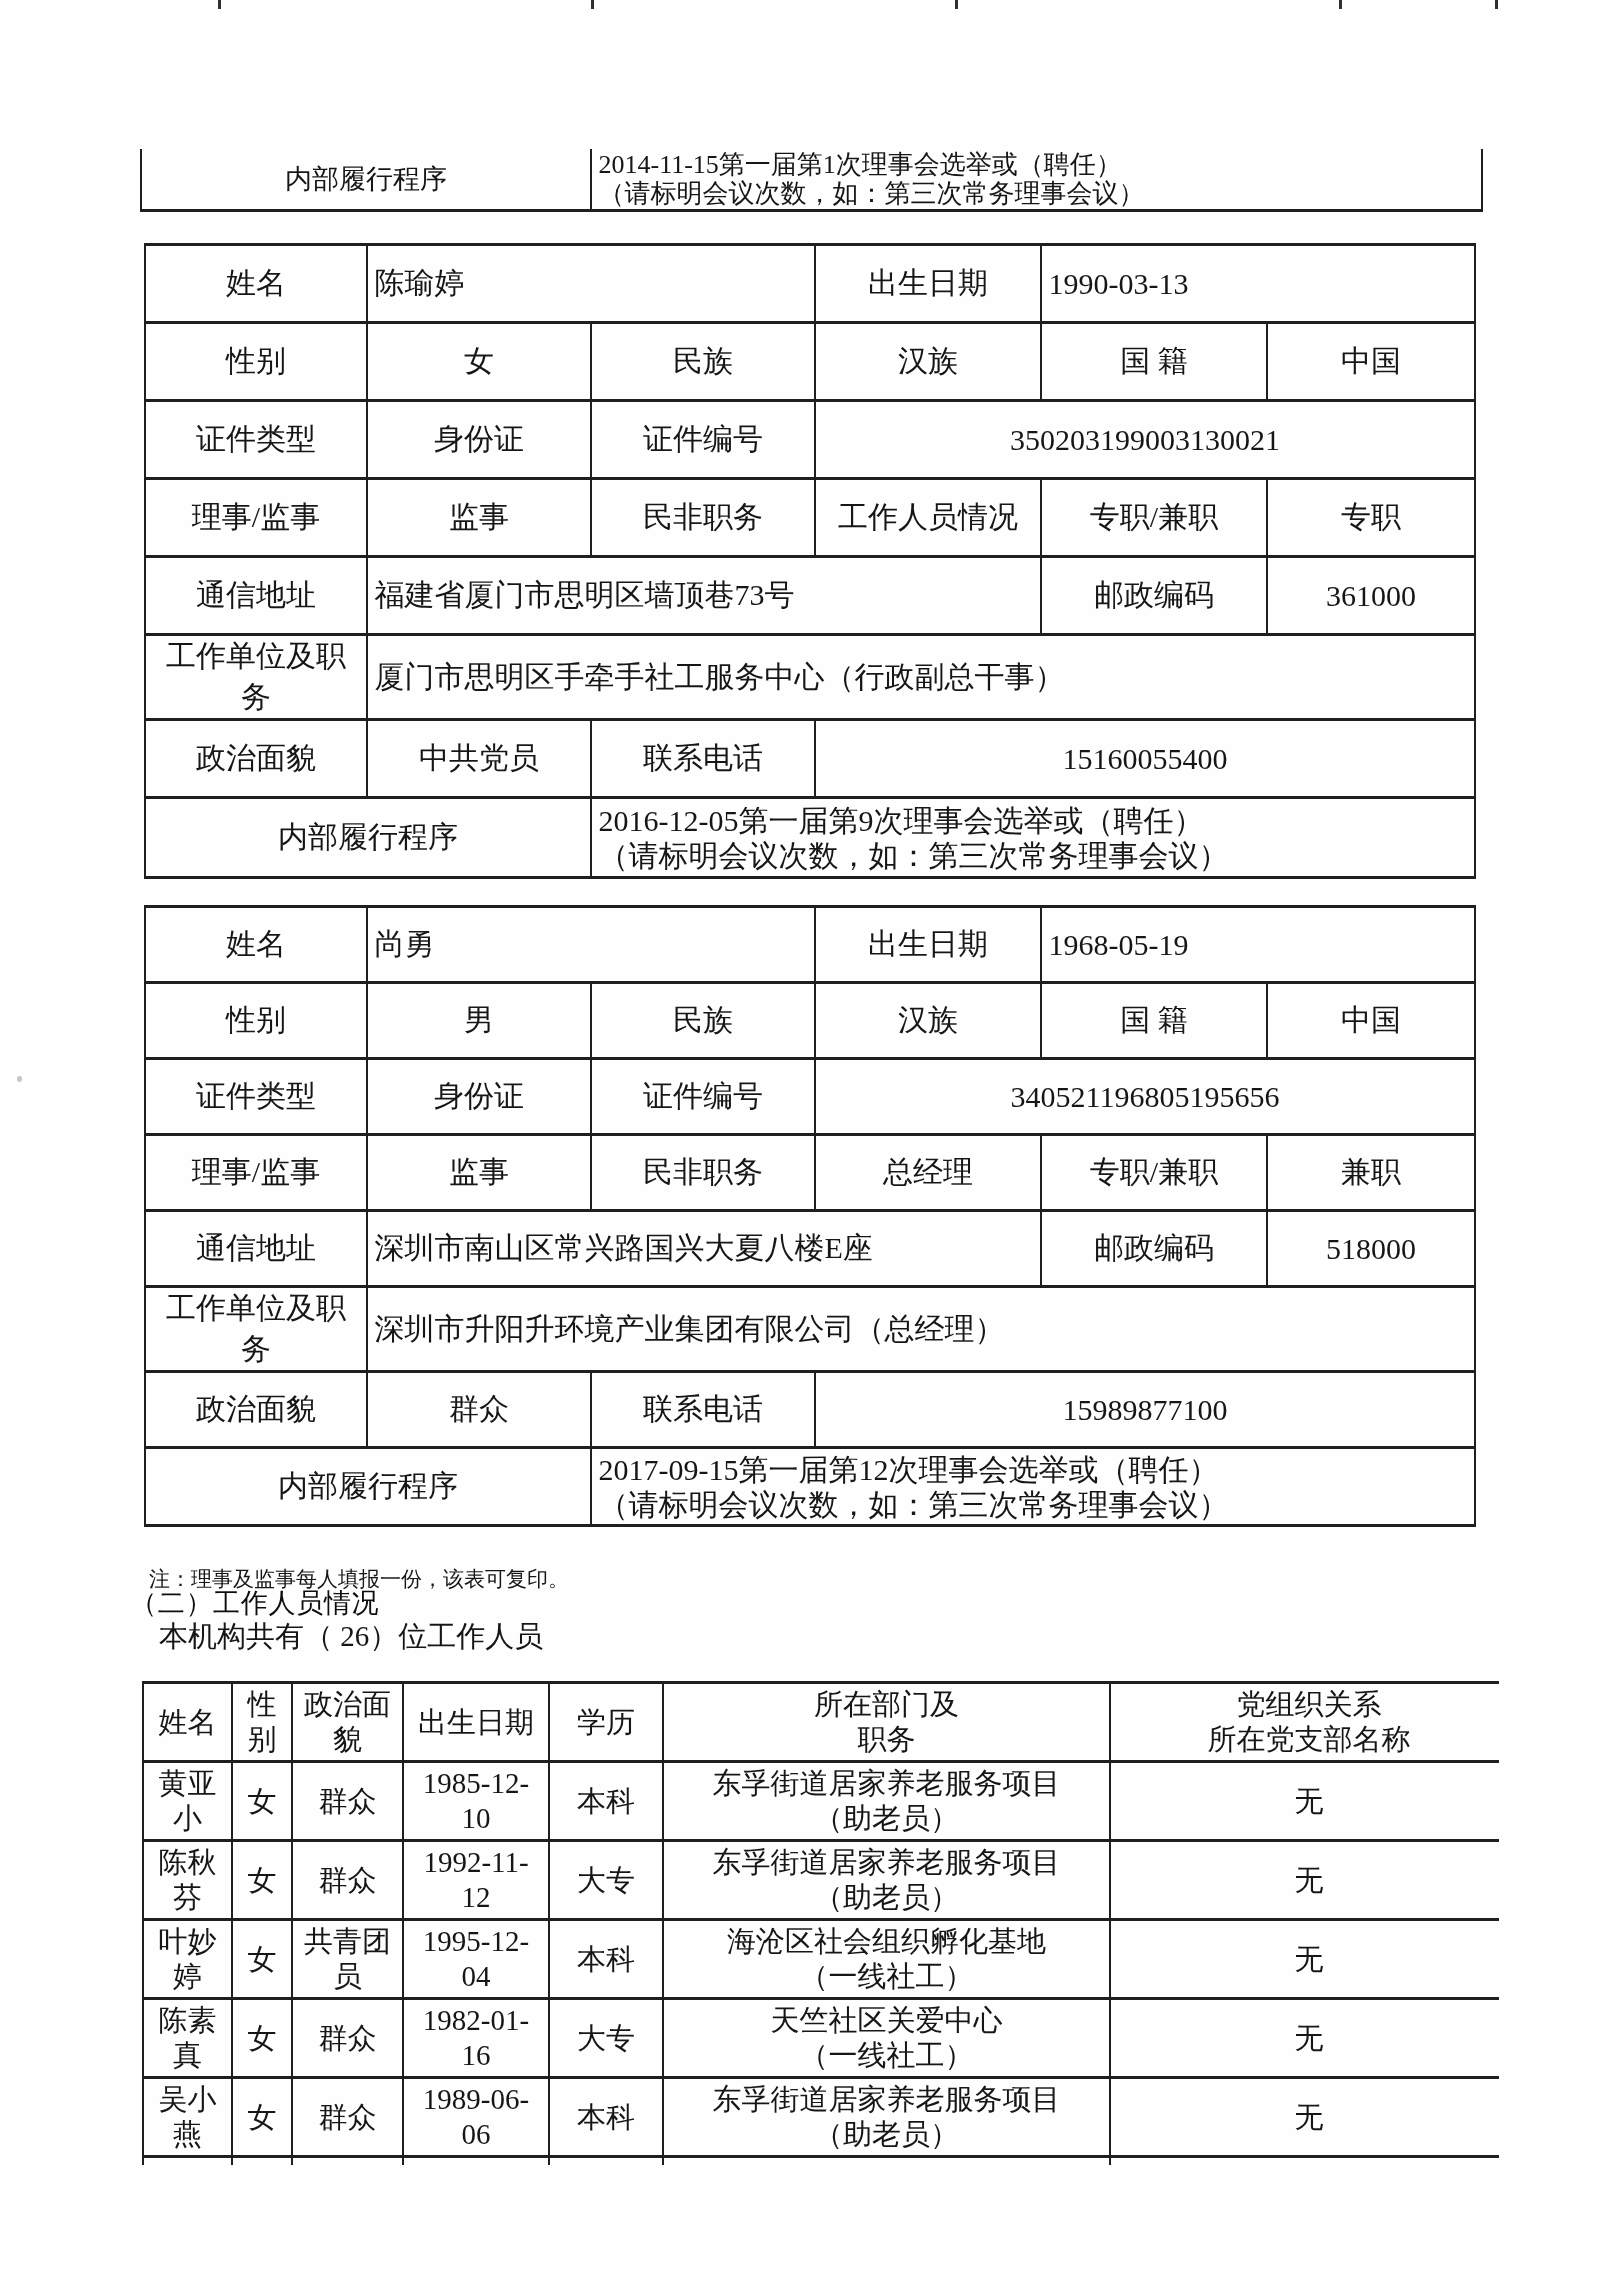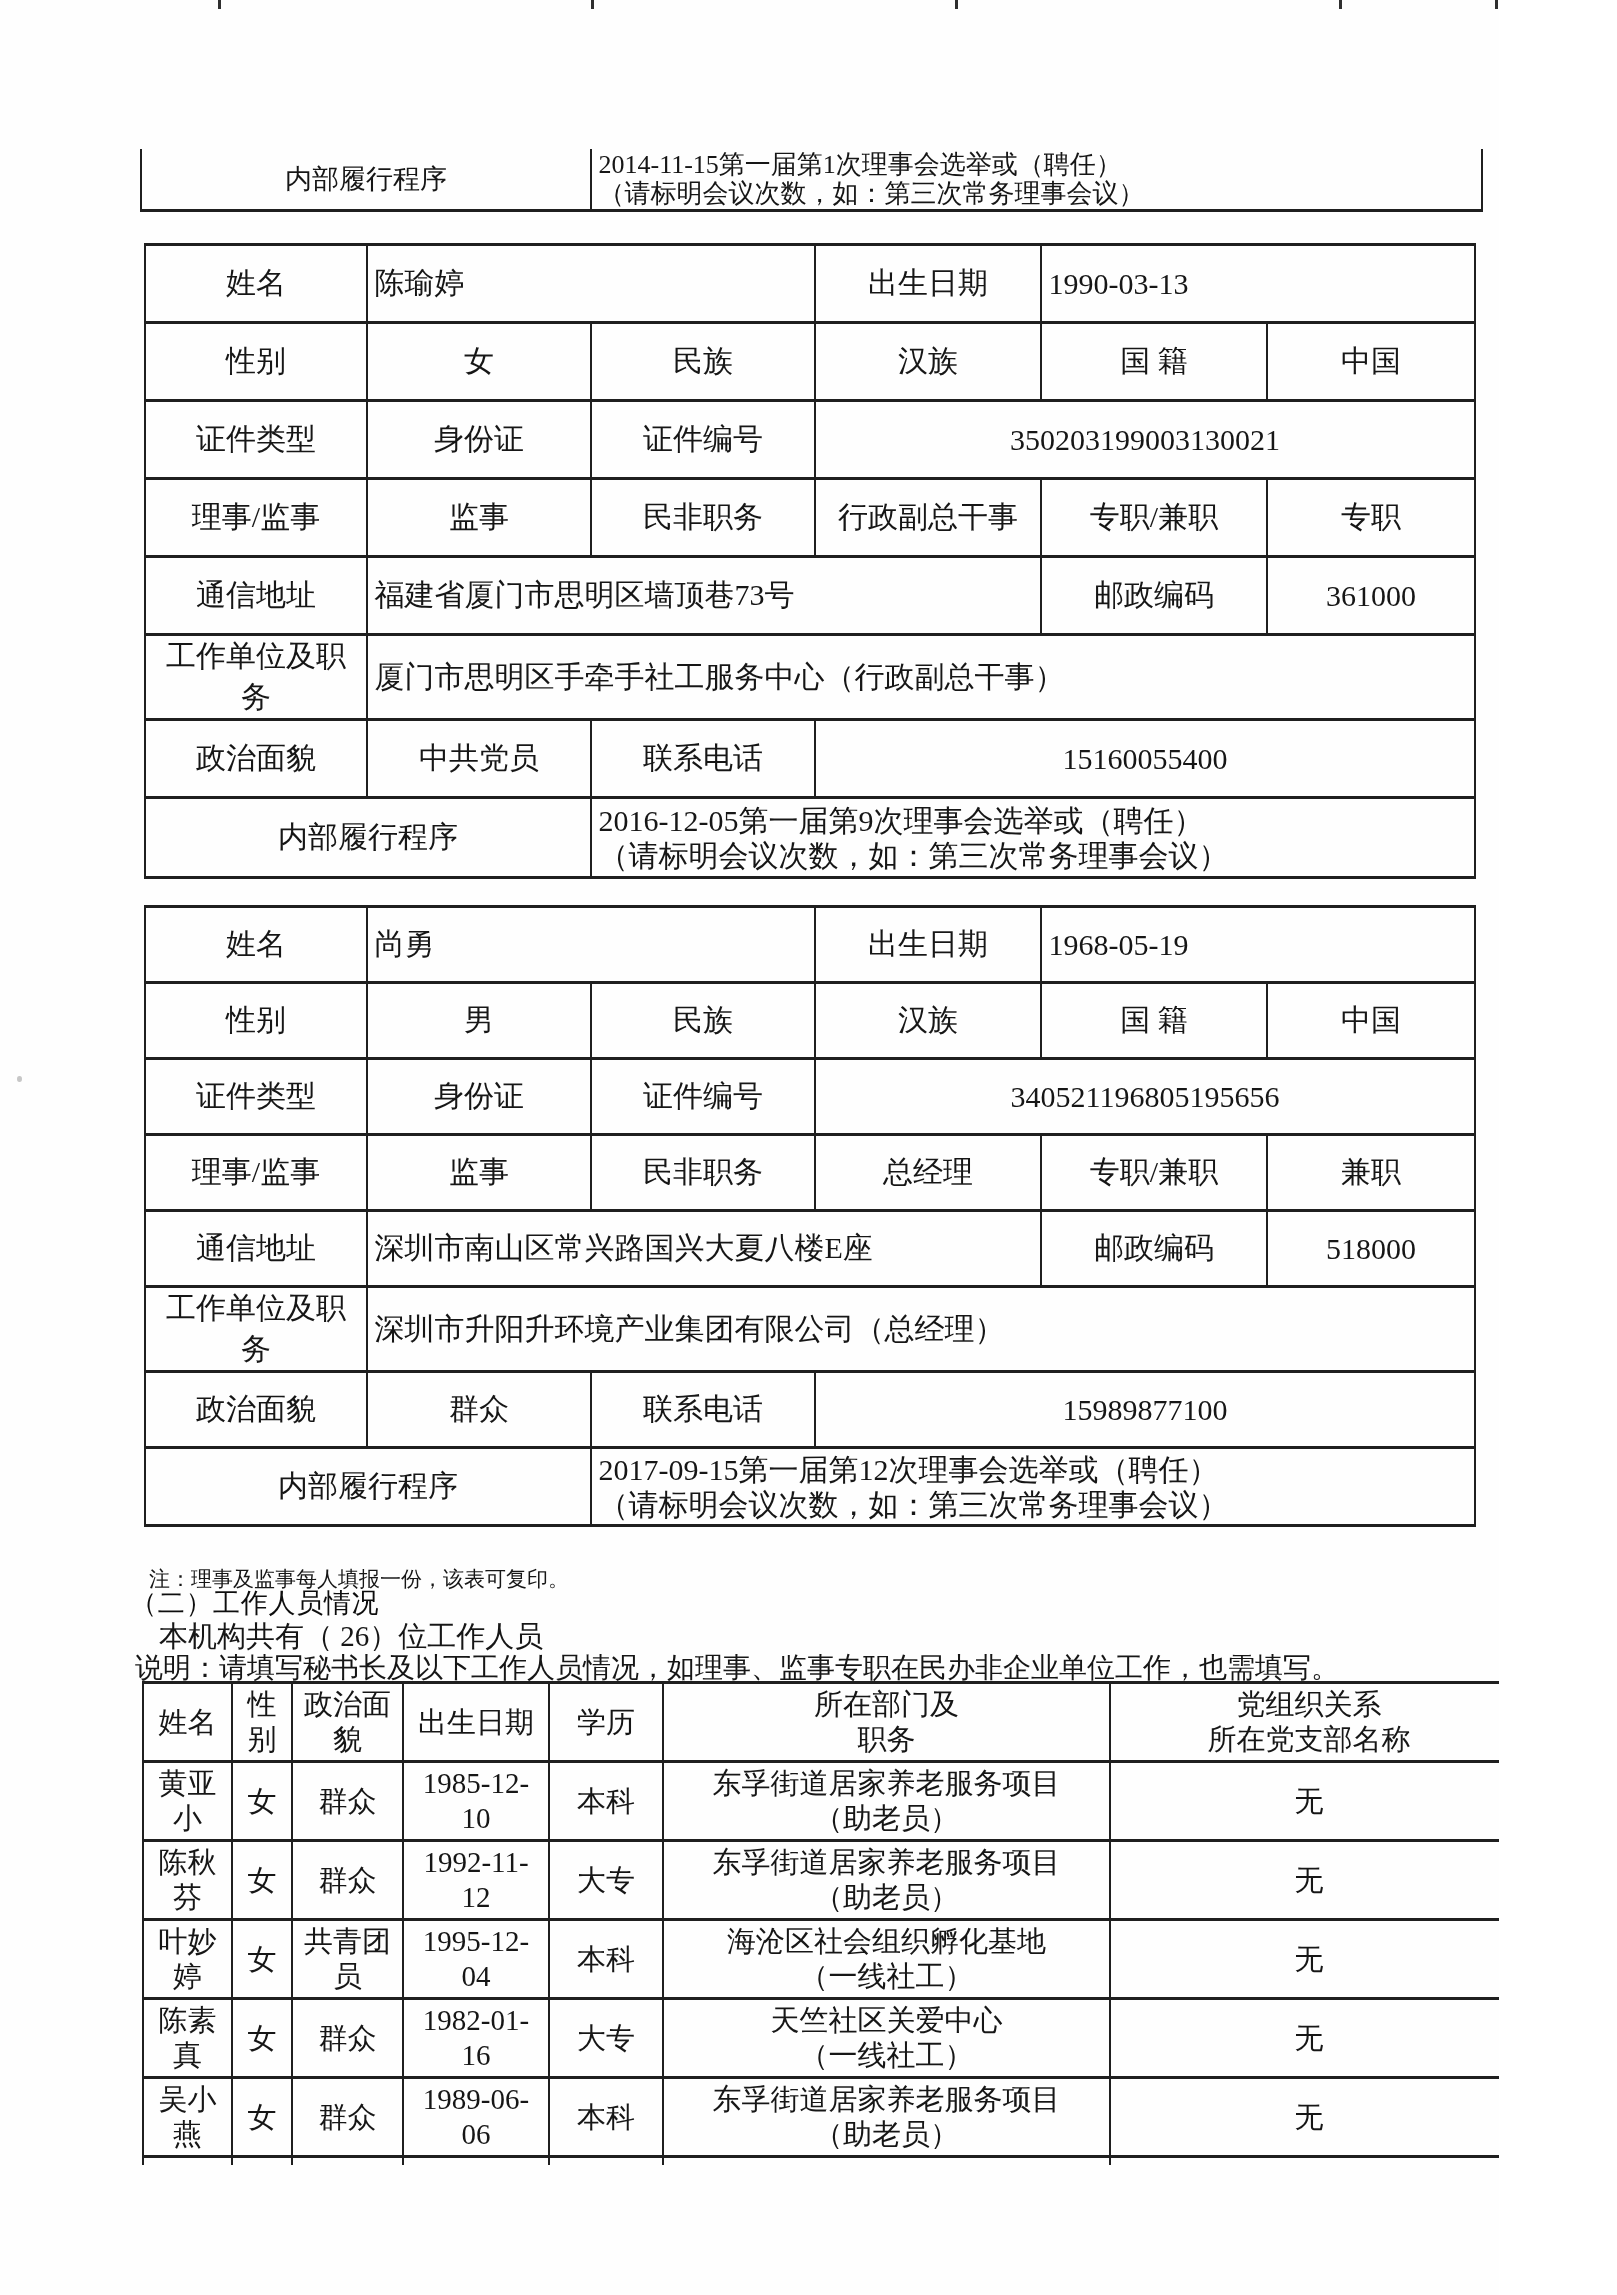--- a/index.html
+++ b/index.html
@@ -118,21 +118,21 @@
     <tr>
       <td class="lbl">证件类型</td>
       <td class="val C">身份证</td>
       <td class="lbl">证件编号</td>
       <td colspan="3" class="val C">350203199003130021</td>
     </tr>
     <tr>
       <td class="lbl">理事/监事</td>
       <td class="val C">监事</td>
       <td class="lbl">民非职务</td>
-      <td class="val C">行政副总干事</td>
+      <td class="val C">工作人员情况</td>
       <td class="lbl">专职/兼职</td>
       <td class="val C">专职</td>
     </tr>
     <tr>
       <td class="lbl">通信地址</td>
       <td colspan="3" class="val L">福建省厦门市思明区墙顶巷73号</td>
       <td class="lbl">邮政编码</td>
       <td class="val C">361000</td>
     </tr>
     <tr>
@@ -211,21 +211,20 @@
       <td colspan="2" class="lbl">内部履行程序</td>
       <td colspan="4" class="val L proc pre">2017-09-15第一届第12次理事会选举或（聘任）
 （请标明会议次数，如：第三次常务理事会议）</td>
     </tr>
   </tbody>
     </table>
 
   <div class="note-line">注：理事及监事每人填报一份，该表可复印。</div>
   <div class="section-title">（二）工作人员情况</div>
   <div class="count-line">本机构共有（ 26）位工作人员</div>
-  <div class="instruction-line">说明：请填写秘书长及以下工作人员情况，如理事、监事专职在民办非企业单位工作，也需填写。</div>
 
   <table class="staff-table">
     <colgroup>
       <col style="width:89px">
         <col style="width:60px">
         <col style="width:111px">
         <col style="width:146px">
         <col style="width:114px">
         <col style="width:447px">
         <col style="width:398px">

